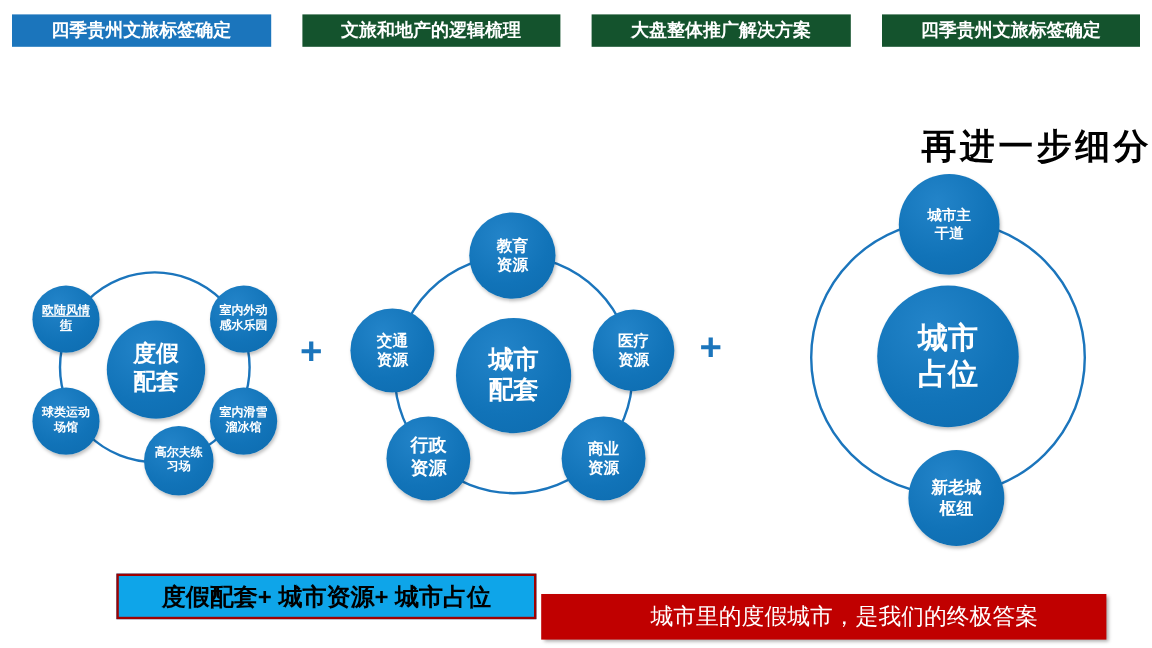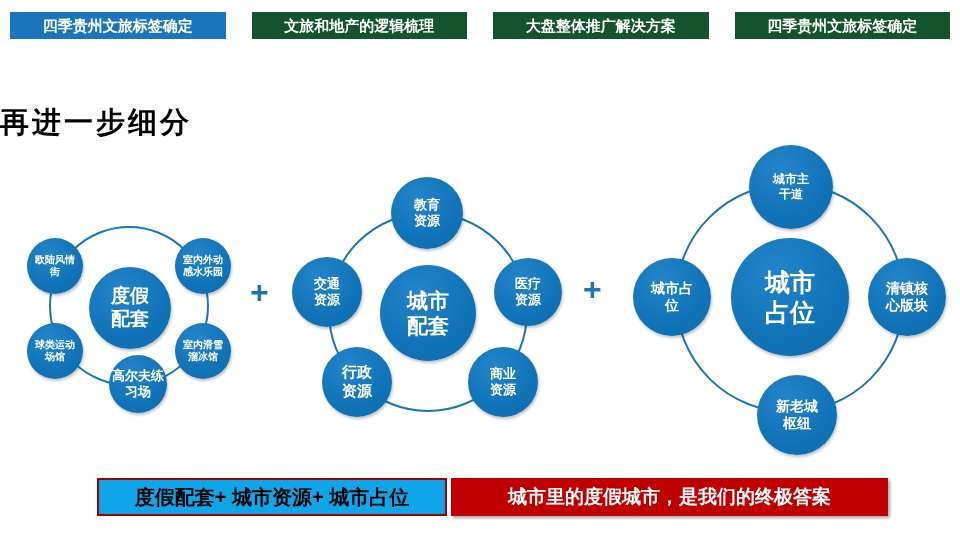--- a/index.html
+++ b/index.html
@@ -5,66 +5,66 @@
   html,body { margin:0; padding:0; background:#ffffff; font-family:"Liberation Sans","DejaVu Sans",sans-serif; }
   .slide { position:relative; width:960px; height:540px; background:#ffffff; overflow:hidden; }
 
   
   .tabbar { position:absolute; top:12px; left:10px; right:10px; display:flex; gap:26px; }
   .tab { flex:1; height:27px; line-height:27px; text-align:center; color:#ffffff;
          font-weight:bold; font-size:15px; background:#14532d; white-space:nowrap; overflow:hidden; }
   .tab.active { background:#1b75bc; }
 
   
-  .title { position:absolute; top:103px; left:0; width:100%; text-align:left;
+  .title { position:absolute; top:103px; left:0; width:100%; text-align:right;
            font-size:29px; font-weight:bold; color:#000000; letter-spacing:3px; }
 
   
   .ring { position:absolute; border:2px solid #1b75bc; border-radius:50%; box-sizing:border-box; }
   .circle { position:absolute; border-radius:50%; box-sizing:border-box;
             background:radial-gradient(circle at 38% 28%, #2384c9 0%, #1173b8 58%, #0d6bae 100%);
             color:#ffffff; font-weight:bold; display:flex; align-items:center; justify-content:center;
             text-align:center; white-space:pre-line; line-height:1.25;
             box-shadow:1px 2px 3px rgba(0,0,0,0.25); }
   .plus { position:absolute; color:#1b75bc; font-size:32px; font-weight:bold; line-height:1; }
 
   
   .formula-box { position:absolute; left:97px; top:478px; width:350px; height:38px;
                  box-sizing:border-box; border:2px solid #a00000; background:#0ea5e9;
                  display:flex; align-items:center; justify-content:center;
                  font-size:20px; font-weight:bold; color:#000000; white-space:nowrap; }
-  .conclusion-box { position:absolute; left:451px; top:478px; width:437px; height:38px;
+  .conclusion-box { position:absolute; left:451px; top:495px; width:437px; height:38px;
                  background:#c00000; display:flex; align-items:center; justify-content:center;
-                 font-size:19px; font-weight:bold; color:#ffffff; white-space:nowrap;
-                 box-shadow:2px 2px 3px rgba(0,0,0,0.35); }
+                 font-size:19px; font-weight:normal; color:#ffffff; white-space:nowrap;
+                 box-shadow:2px 2px 3px rgba(0,0,0,0.35);padding-left:34px; }
 </style>
 </head>
 <body>
 
 <div class="slide">
 
   <div class="tabbar">
     <div class="tab active">四季贵州文旅标签确定</div>
     <div class="tab">文旅和地产的逻辑梳理</div>
     <div class="tab">大盘整体推广解决方案</div>
     <div class="tab">四季贵州文旅标签确定</div>
   </div>
 
   <div class="title">再进一步细分</div>
 
   <div class="ring" style="left:49px; top:226px; width:160px; height:160px;"></div>
   <div class="circle" style="left:175px; top:323px; width:56px; height:56px; font-size:10px;">室内滑雪
 溜冰馆</div>
   <div class="circle" style="left:175px; top:238px; width:56px; height:56px; font-size:10px;">室内外动
 感水乐园</div>
-  <div class="circle" style="left:109px; top:355px; width:58px; height:58px; font-size:13px;">高尔夫练
+  <div class="circle" style="left:120px; top:355px; width:58px; height:58px; font-size:10px;">高尔夫练
 习场</div>
   <div class="circle" style="left:27px; top:323px; width:56px; height:56px; font-size:10px;">球类运动
 场馆</div>
-  <div class="circle" style="left:27px; top:238px; width:56px; height:56px; font-size:10px;">欧陆风情
+  <div class="circle" style="left:27px; top:238px; width:56px; height:56px; font-size:10px;text-decoration:underline;">欧陆风情
 街</div>
   <div class="circle" style="left:89px; top:267px; width:82px; height:82px; font-size:19px; line-height:1.2;">度假
 配套</div>
 
   <div class="plus" style="left:250px; top:276px;">+</div>
 
   <div class="ring" style="left:328px; top:212px; width:200px; height:200px;"></div>
   <div class="circle" style="left:391px; top:177px; width:72px; height:72px; font-size:13px;">教育
 资源</div>
   <div class="circle" style="left:494px; top:258px; width:68px; height:68px; font-size:13px;">医疗
@@ -76,25 +76,21 @@
   <div class="circle" style="left:292px; top:257px; width:70px; height:70px; font-size:13px;">交通
 资源</div>
   <div class="circle" style="left:380px; top:265px; width:96px; height:96px; font-size:21px; line-height:1.2;">城市
 配套</div>
 
   <div class="plus" style="left:583px; top:273px;">+</div>
 
   <div class="ring" style="left:675px; top:183px; width:230px; height:230px;"></div>
   <div class="circle" style="left:749px; top:145px; width:84px; height:84px; font-size:12px;">城市主
 干道</div>
-  <div class="circle" style="left:868px; top:258px; width:78px; height:78px; font-size:14px;">清镇核
-心版块</div>
   <div class="circle" style="left:757px; top:375px; width:80px; height:80px; font-size:14px;">新老城
 枢纽</div>
-  <div class="circle" style="left:633px; top:258px; width:78px; height:78px; font-size:14px;">城市占
-位</div>
   <div class="circle" style="left:731px; top:238px; width:118px; height:118px; font-size:25px; line-height:1.2;">城市
 占位</div>
 
   <div class="formula-box">度假配套+ 城市资源+ 城市占位</div>
   <div class="conclusion-box">城市里的度假城市，是我们的终极答案</div>
 
 </div>
 
 </body></html>

